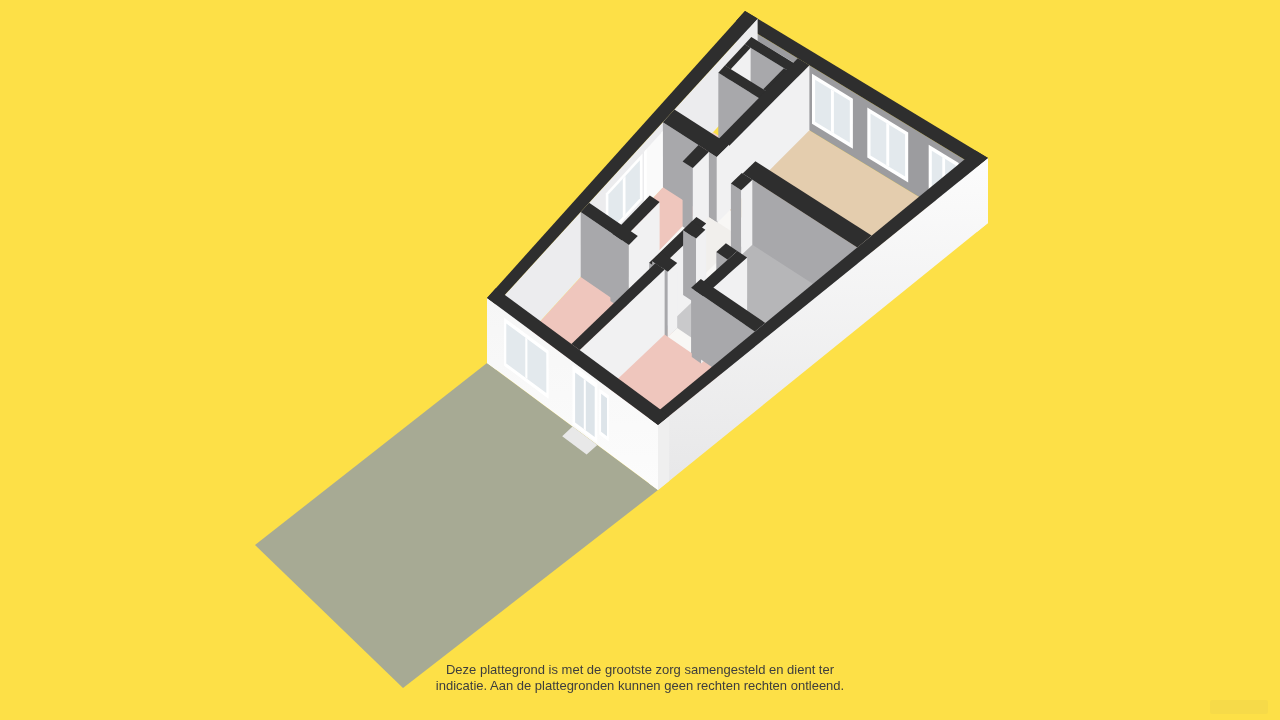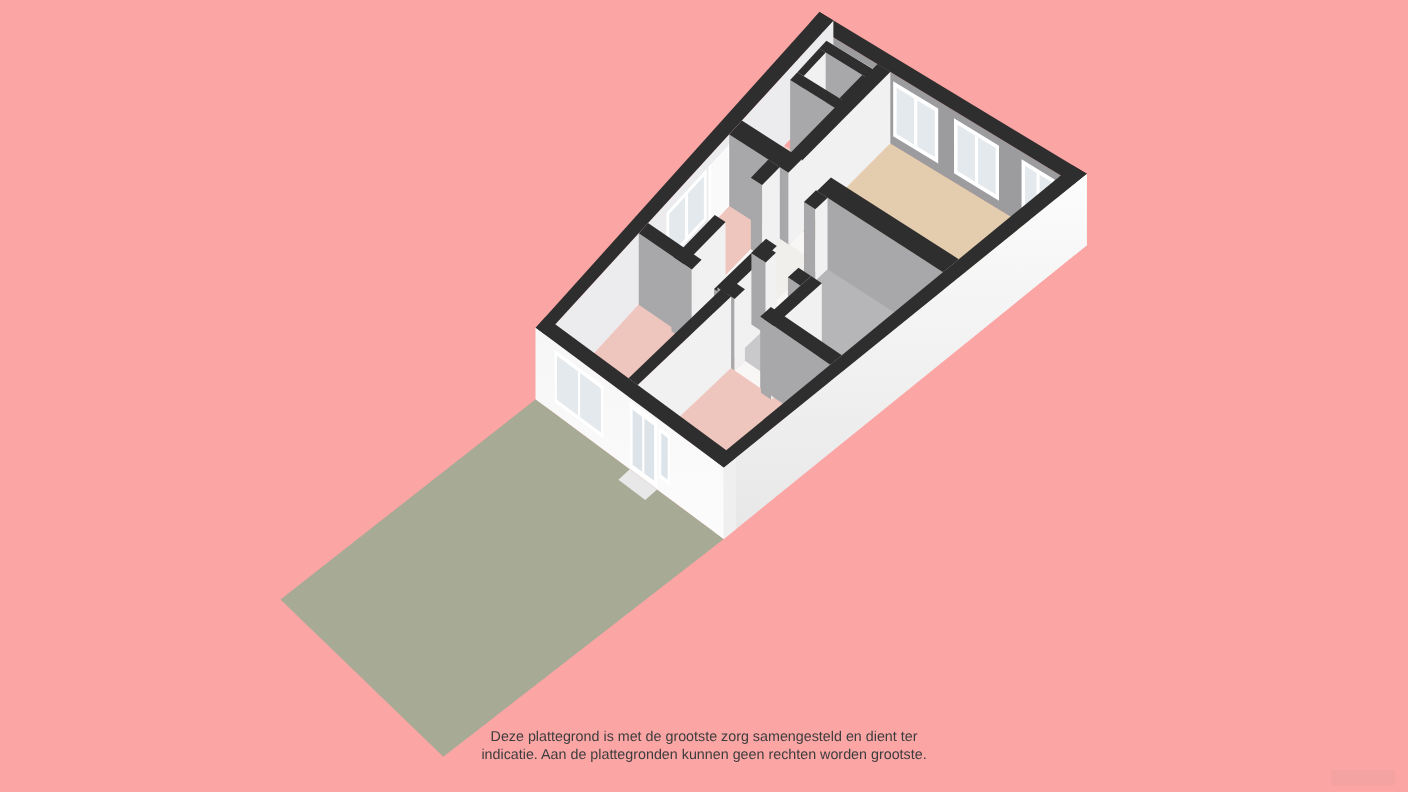--- a/index.html
+++ b/index.html
@@ -1,17 +1,17 @@
 <!DOCTYPE html>
 <html><head>
 <meta charset="utf-8">
 <style>
   html,body{margin:0;padding:0;width:1280px;height:720px;background:#fff;overflow:hidden;
     font-family:"Liberation Sans",sans-serif;}
-  #stage{position:relative;width:1280px;height:720px;background:#fca5a5;}
+  #stage{position:relative;width:1280px;height:720px;background:#fde047;}
   #plan-svg{position:absolute;left:0;top:0;}
   #disclaimer{position:absolute;left:0;right:0;bottom:27px;text-align:center;
     font-size:13px;line-height:15.5px;color:#3d3d3d;}
   #watermark{position:absolute;right:12px;bottom:6px;width:58px;height:14px;
     background:rgba(120,120,120,0.05);border-radius:2px;}
 </style>
 </head>
 <body>
 
 <div id="stage">
@@ -131,16 +131,16 @@
       <polygon points="525.3,377.4 527.4,379.0 527.4,339.0 525.3,337.4" fill="#ffffff"></polygon>
       <polygon points="572.5,424.5 597.3,442.9 597.3,382.9 572.5,364.5" fill="#ffffff"></polygon>
       <polygon points="575.1,422.4 594.7,437.0 594.7,387.0 575.1,372.4" fill="#dde4e9"></polygon>
       <polygon points="583.8,428.9 585.8,430.4 585.8,380.4 583.8,378.9" fill="#ffffff"></polygon>
       <polygon points="599.3,434.4 608.8,441.4 608.8,395.4 599.3,388.4" fill="#ffffff"></polygon>
       <polygon points="601.1,431.7 607.0,436.2 607.0,398.2 601.1,393.7" fill="#dde4e9"></polygon>
       <polygon points="572.5,426.5 597.3,444.9 586.6,454.5 562.2,436.2" fill="#e8e8e8"></polygon>
     </svg>
   <div id="disclaimer">
     <div>Deze plattegrond is met de grootste zorg samengesteld en dient ter</div>
-    <div>indicatie. Aan de plattegronden kunnen geen rechten worden grootste.</div>
+    <div>indicatie. Aan de plattegronden kunnen geen rechten rechten ontleend.</div>
   </div>
   <div id="watermark"></div>
 </div>
 
 </body></html>

